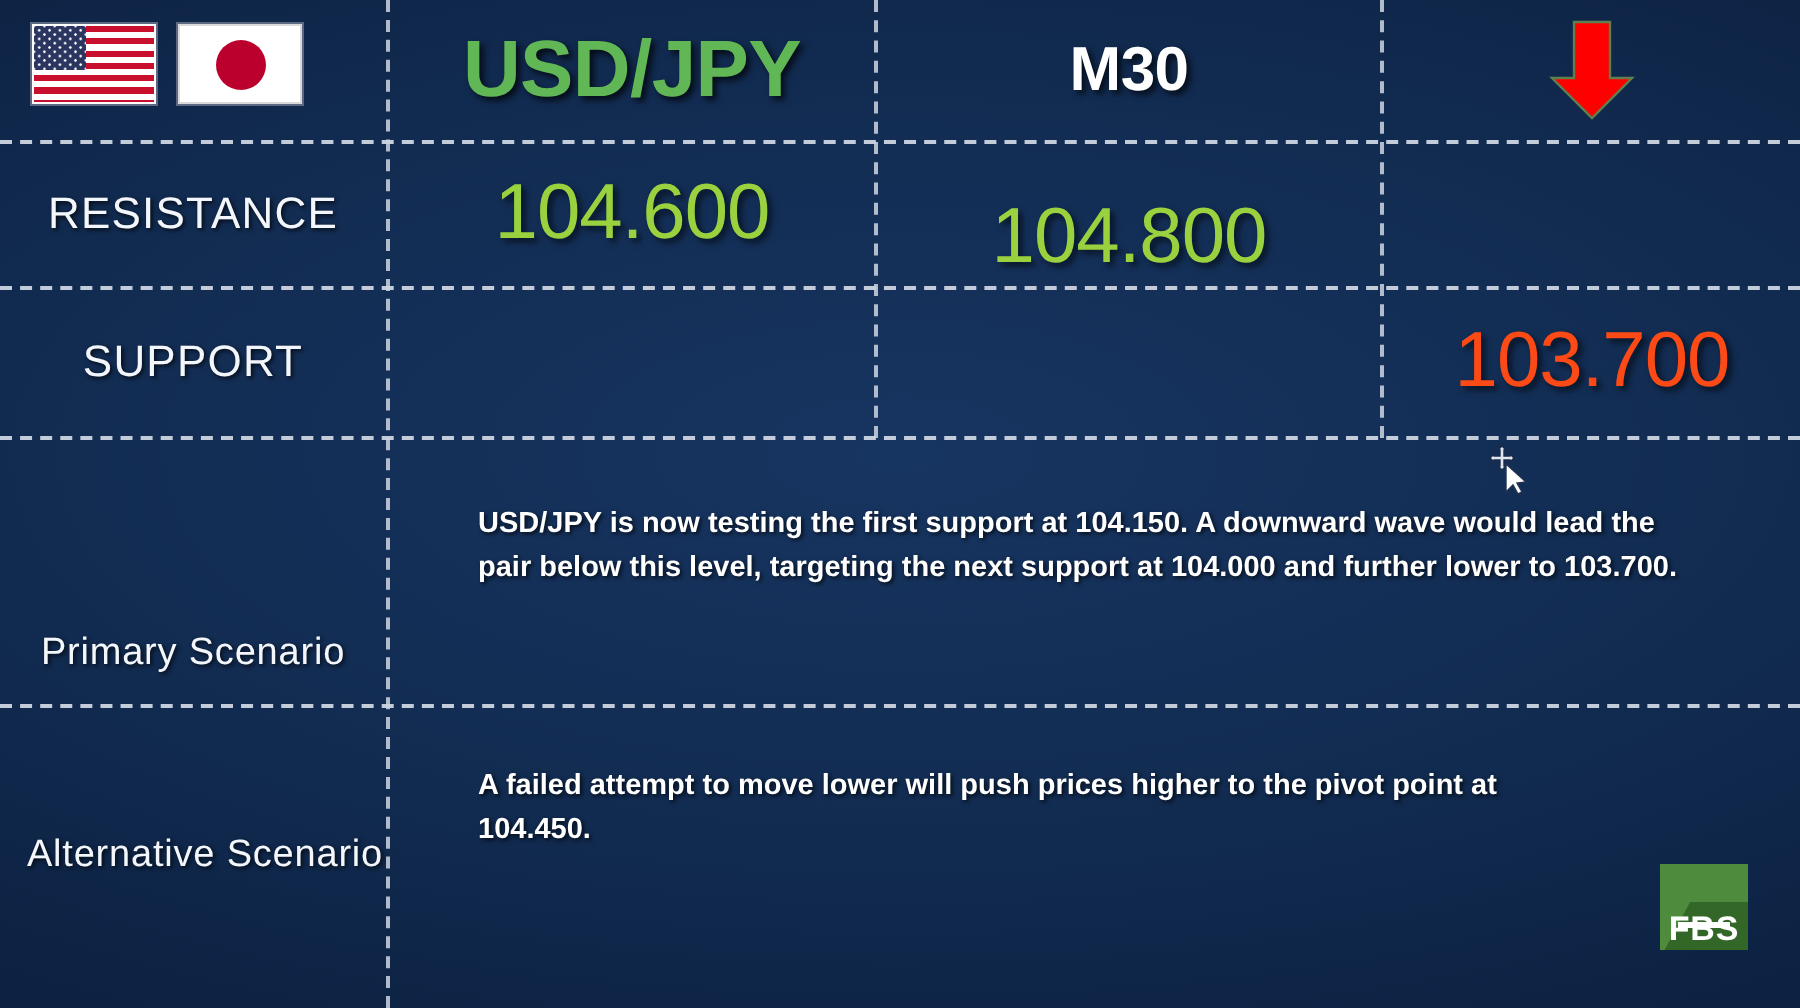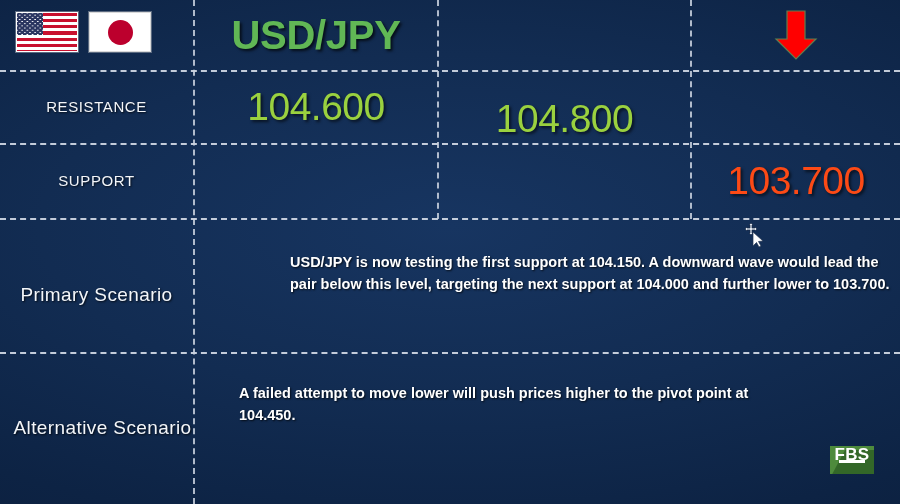--- a/index.html
+++ b/index.html
@@ -49,21 +49,21 @@
   }
 
   .rowlabel {
     color: #f3f6fa;
     font-size: 19px;
     letter-spacing: .4px;
     text-shadow: 1px 1px 2px rgba(0,0,0,.75);
     line-height: 1.28;
   }
   .rowlabel.small-caps {
-    font-size: 15px;
+    font-size: 22px;
     letter-spacing: .6px;
   }
 
   .pair-title {
     color: #61b755;
     font-size: 40px;
     font-weight: bold;
     letter-spacing: -.3px;
     text-shadow: 2px 2px 3px rgba(0,0,0,.7);
   }
@@ -155,27 +155,26 @@
     position: absolute;
     width: 52px;
     height: 52px;
   }
   .arrow-down svg { display: block; }
 
   
   .fbs-logo {
     position: absolute;
     width: 44px;
-    height: 28px;
+    height: 43px;
     background: #4e8b3c;
     display: flex;
-    align-items: flex-start;
+    align-items: flex-end;
     justify-content: center;
     overflow: hidden;
-    margin-top: 14px;
   }
   .fbs-logo .fbs-text {
     color: #ffffff;
     font-size: 17px;
     font-weight: bold;
     letter-spacing: .4px;
     line-height: 1;
     position: relative;
     z-index: 2;
     margin-bottom: 2px;
@@ -228,20 +227,23 @@
     </div>
     <div class="flag flag-jp">
       <div class="sun"></div>
     </div>
   </div>
 
   <div class="cell" style="left:195px; top:0px; width:242px; height:70px;">
     <span class="pair-title">USD/JPY</span>
   </div>
 
+  <div class="cell" style="left:439px; top:0px; width:251px; height:70px;">
+    <span class="tf-title">M30</span>
+  </div>
 
   <div class="cell" style="left:692px; top:0px; width:208px; height:70px;">
     <span class="arrow-down">
       <svg viewBox="0 0 52 52" width="52" height="52" aria-hidden="true">
         <polygon points="17,2 35,2 35,30 46,30 26,50 6,30 17,30" fill="#ff0000" stroke="#5f7f4f" stroke-width="1.2"></polygon>
       </svg>
     </span>
   </div>
 
   <div class="cell" style="left:0px; top:71px; width:193px; height:72px;">
@@ -254,24 +256,24 @@
     <span class="val-res">104.800</span>
   </div>
 
   <div class="cell" style="left:0px; top:144px; width:193px; height:74px;">
     <span class="rowlabel small-caps">SUPPORT</span>
   </div>
   <div class="cell" style="left:692px; top:144px; width:208px; height:74px;text-align:right;">
     <span class="val-sup">103.700</span>
   </div>
 
-  <div class="cell" style="left:0px; top:229px; width:193px; height:133px;">
+  <div class="cell" style="left:0px; top:206px; width:193px; height:133px;align-items:flex-end;">
     <span class="rowlabel">Primary Scenario</span>
   </div>
-  <div class="cell left-text" style="left:195px; top:219px; width:705px; height:133px; padding:32px 0 0 44px;justify-content:flex-end;">
+  <div class="cell left-text" style="left:195px; top:219px; width:705px; height:133px; padding:32px 0 0 44px;">
     <p class="scenario-text" style="margin:0;">USD/JPY is now testing the first support at 104.150. A downward wave would lead the pair below this level, targeting the next support at 104.000 and further lower to 103.700.</p>
   </div>
 
   <div class="cell" style="left:0px; top:353px; width:193px; height:151px;">
     <span class="rowlabel" style="text-align:center;margin-left:12px;">Alternative Scenario</span>
   </div>
   <div class="cell left-text" style="left:195px; top:353px; width:705px; height:151px; padding:29px 0 0 44px;">
     <p class="scenario-text" style="margin:0; max-width:545px;">A failed attempt to move lower will push prices higher to the pivot point at 104.450.</p>
   </div>
 

